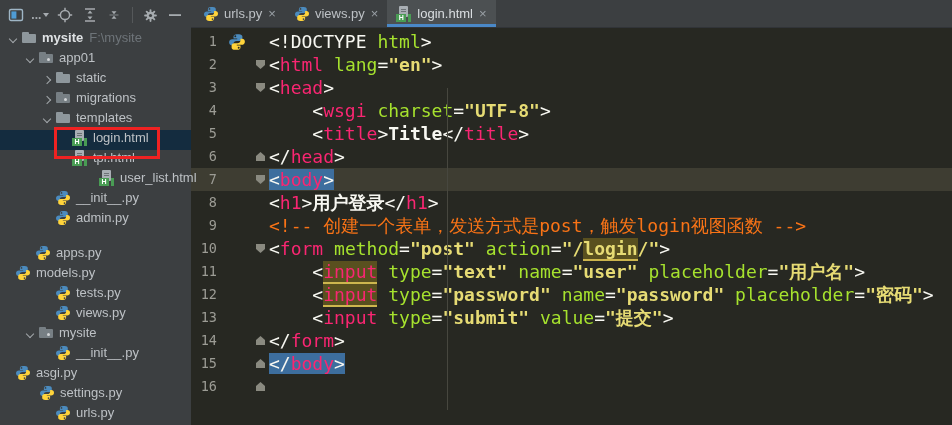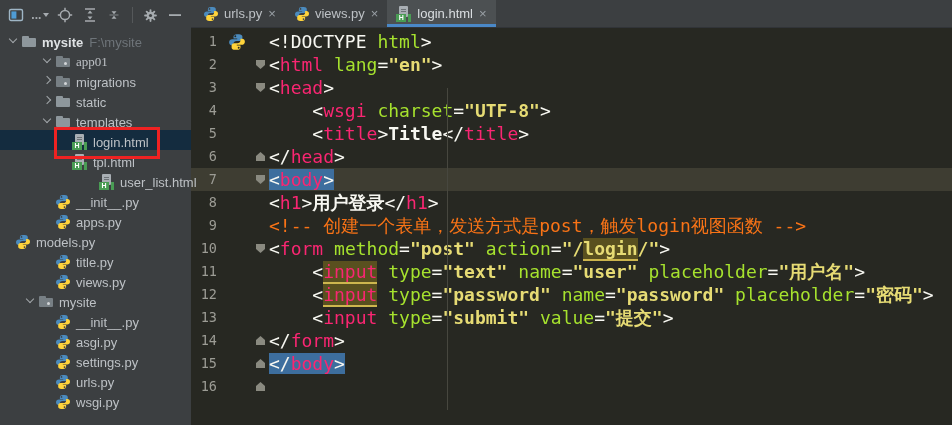--- a/index.html
+++ b/index.html
@@ -8,21 +8,21 @@
   
   .panel{position:absolute;left:0;top:0;width:191px;height:425px;background:#3c3f41;z-index:2}
   .ptoolbar{height:30px;display:flex;align-items:center;padding:0 5px;gap:3px}
   .tbtn{width:23px;height:23px;display:flex;align-items:center;justify-content:center;border-radius:3px;color:#a6abaf}
   .tbtn svg{display:block}
   .more{display:flex;align-items:center;gap:2px;font:bold 12px/1 "Liberation Sans",sans-serif;color:#a6abaf}
   .caret-down{width:0;height:0;border-left:3.5px solid transparent;border-right:3.5px solid transparent;border-top:4px solid #a6abaf}
   .tdivider{width:1px;height:16px;background:#55585a;margin:0 4px}
 
   .tree{font-size:13px;color:#bdc1c5}
-  .trow{height:20px;display:flex;align-items:flex-end;white-space:nowrap;cursor:default}
+  .trow{height:20px;display:flex;align-items:flex-start;white-space:nowrap;cursor:default}
   .trow.selected{background:#142c3f}
   .chev{width:15px;height:20px;position:relative;flex:none}
   .chev.open:before{content:"";position:absolute;left:4px;top:6px;width:5px;height:5px;border-right:1.6px solid #a2a7ab;border-bottom:1.6px solid #a2a7ab;transform:rotate(45deg)}
   .chev.closed:before{content:"";position:absolute;left:4px;top:7px;width:5px;height:5px;border-right:1.6px solid #a2a7ab;border-bottom:1.6px solid #a2a7ab;transform:rotate(-45deg)}
   .lab{margin-left:2px}
   .lab.bold{font-weight:bold;color:#dfe2e4}
   .hint{color:#6e7479;margin-left:6px}
 
   
   .ic{width:16px;height:16px;flex:none;position:relative;display:inline-flex;align-items:center;justify-content:center;margin-right:3px}
@@ -138,38 +138,38 @@
       </span>
     </div>
   </div>
   <div class="tree">
       <div class="trow" style="padding-left: 6px;">
         <span class="chev open"></span>
         <span class="ic ic-folder"></span>
         <span class="lab bold">mysite</span>
         <span class="hint">F:\mysite</span>
       </div>
-      <div class="trow" style="padding-left: 40px; font-family: Liberation Serif, serif;">
+      <div class="trow" style="padding-left: 23px;">
         <span class="chev open"></span>
         <span class="ic ic-folder pkg">
           <i class="dot"></i>
         </span>
         <span class="lab">app01</span>
       </div>
       <div class="trow" style="padding-left: 40px;">
         <span class="chev closed"></span>
+        <span class="ic ic-folder"></span>
+        <span class="lab">static</span>
+      </div>
+      <div class="trow" style="padding-left: 40px;">
+        <span class="chev closed"></span>
         <span class="ic ic-folder pkg">
           <i class="dot"></i>
         </span>
         <span class="lab">migrations</span>
-      </div>
-      <div class="trow" style="padding-left: 40px;">
-        <span class="chev closed"></span>
-        <span class="ic ic-folder"></span>
-        <span class="lab">static</span>
       </div>
       <div class="trow" style="padding-left: 40px;">
         <span class="chev open"></span>
         <span class="ic ic-folder"></span>
         <span class="lab">templates</span>
       </div>
       <div class="trow selected" style="padding-left: 57px;">
         <span class="chev"></span>
         <span class="ic ic-html">
           <i class="doc"></i>
@@ -207,41 +207,51 @@
         <span class="lab">__init__.py</span>
       </div>
       <div class="trow" style="padding-left: 40px;">
         <span class="chev"></span>
         <span class="ic ic-py">
           <svg viewBox="0 0 16 16" width="100%" height="100%">
             <path fill="#4b8bbe" d="M7.9 1.1c-1.9 0-3 .9-3 2.1v1.7h3.3v.6H3.8C2.2 5.5 1 6.6 1 8.3c0 1.6 1 2.7 2.7 2.7h1.2V9.3c0-1.4 1.2-2.3 2.6-2.3h3c1.3 0 2.3-1 2.3-2.2V3.2c0-1.3-1.2-2.1-3-2.1zm-1.4 1a.8.8 0 1 1 0 1.7.8.8 0 0 1 0-1.7z"></path>
             <path fill="#ffd43b" d="M8.1 14.9c1.9 0 3-.9 3-2.1v-1.7H7.8v-.6h4.4c1.6 0 2.8-1.1 2.8-2.8 0-1.6-1-2.7-2.7-2.7h-1.2v1.7c0 1.4-1.2 2.3-2.6 2.3h-3c-1.3 0-2.3 1-2.3 2.2v1.6c0 1.3 1.2 2.1 3 2.1zm1.4-1a.8.8 0 1 1 0-1.7.8.8 0 0 1 0 1.7z"></path>
           </svg>
         </span>
+        <span class="lab">admin.py</span>
+      </div>
+      <div class="trow" style="padding-left: 20px; margin-top: 15px;">
+        <span class="chev"></span>
+        <span class="ic ic-py">
+          <svg viewBox="0 0 16 16" width="100%" height="100%">
+            <path fill="#4b8bbe" d="M7.9 1.1c-1.9 0-3 .9-3 2.1v1.7h3.3v.6H3.8C2.2 5.5 1 6.6 1 8.3c0 1.6 1 2.7 2.7 2.7h1.2V9.3c0-1.4 1.2-2.3 2.6-2.3h3c1.3 0 2.3-1 2.3-2.2V3.2c0-1.3-1.2-2.1-3-2.1zm-1.4 1a.8.8 0 1 1 0 1.7.8.8 0 0 1 0-1.7z"></path>
+            <path fill="#ffd43b" d="M8.1 14.9c1.9 0 3-.9 3-2.1v-1.7H7.8v-.6h4.4c1.6 0 2.8-1.1 2.8-2.8 0-1.6-1-2.7-2.7-2.7h-1.2v1.7c0 1.4-1.2 2.3-2.6 2.3h-3c-1.3 0-2.3 1-2.3 2.2v1.6c0 1.3 1.2 2.1 3 2.1zm1.4-1a.8.8 0 1 1 0-1.7.8.8 0 0 1 0 1.7z"></path>
+          </svg>
+        </span>
         <span class="lab">apps.py</span>
       </div>
       <div class="trow" style="">
         <span class="chev"></span>
         <span class="ic ic-py">
           <svg viewBox="0 0 16 16" width="100%" height="100%">
             <path fill="#4b8bbe" d="M7.9 1.1c-1.9 0-3 .9-3 2.1v1.7h3.3v.6H3.8C2.2 5.5 1 6.6 1 8.3c0 1.6 1 2.7 2.7 2.7h1.2V9.3c0-1.4 1.2-2.3 2.6-2.3h3c1.3 0 2.3-1 2.3-2.2V3.2c0-1.3-1.2-2.1-3-2.1zm-1.4 1a.8.8 0 1 1 0 1.7.8.8 0 0 1 0-1.7z"></path>
             <path fill="#ffd43b" d="M8.1 14.9c1.9 0 3-.9 3-2.1v-1.7H7.8v-.6h4.4c1.6 0 2.8-1.1 2.8-2.8 0-1.6-1-2.7-2.7-2.7h-1.2v1.7c0 1.4-1.2 2.3-2.6 2.3h-3c-1.3 0-2.3 1-2.3 2.2v1.6c0 1.3 1.2 2.1 3 2.1zm1.4-1a.8.8 0 1 1 0-1.7.8.8 0 0 1 0 1.7z"></path>
           </svg>
         </span>
         <span class="lab">models.py</span>
       </div>
       <div class="trow" style="padding-left: 40px;">
         <span class="chev"></span>
         <span class="ic ic-py">
           <svg viewBox="0 0 16 16" width="100%" height="100%">
             <path fill="#4b8bbe" d="M7.9 1.1c-1.9 0-3 .9-3 2.1v1.7h3.3v.6H3.8C2.2 5.5 1 6.6 1 8.3c0 1.6 1 2.7 2.7 2.7h1.2V9.3c0-1.4 1.2-2.3 2.6-2.3h3c1.3 0 2.3-1 2.3-2.2V3.2c0-1.3-1.2-2.1-3-2.1zm-1.4 1a.8.8 0 1 1 0 1.7.8.8 0 0 1 0-1.7z"></path>
             <path fill="#ffd43b" d="M8.1 14.9c1.9 0 3-.9 3-2.1v-1.7H7.8v-.6h4.4c1.6 0 2.8-1.1 2.8-2.8 0-1.6-1-2.7-2.7-2.7h-1.2v1.7c0 1.4-1.2 2.3-2.6 2.3h-3c-1.3 0-2.3 1-2.3 2.2v1.6c0 1.3 1.2 2.1 3 2.1zm1.4-1a.8.8 0 1 1 0-1.7.8.8 0 0 1 0 1.7z"></path>
           </svg>
         </span>
-        <span class="lab">title.py</span>
+        <span class="lab">tests.py</span>
       </div>
       <div class="trow" style="padding-left: 40px;">
         <span class="chev"></span>
         <span class="ic ic-py">
           <svg viewBox="0 0 16 16" width="100%" height="100%">
             <path fill="#4b8bbe" d="M7.9 1.1c-1.9 0-3 .9-3 2.1v1.7h3.3v.6H3.8C2.2 5.5 1 6.6 1 8.3c0 1.6 1 2.7 2.7 2.7h1.2V9.3c0-1.4 1.2-2.3 2.6-2.3h3c1.3 0 2.3-1 2.3-2.2V3.2c0-1.3-1.2-2.1-3-2.1zm-1.4 1a.8.8 0 1 1 0 1.7.8.8 0 0 1 0-1.7z"></path>
             <path fill="#ffd43b" d="M8.1 14.9c1.9 0 3-.9 3-2.1v-1.7H7.8v-.6h4.4c1.6 0 2.8-1.1 2.8-2.8 0-1.6-1-2.7-2.7-2.7h-1.2v1.7c0 1.4-1.2 2.3-2.6 2.3h-3c-1.3 0-2.3 1-2.3 2.2v1.6c0 1.3 1.2 2.1 3 2.1zm1.4-1a.8.8 0 1 1 0-1.7.8.8 0 0 1 0 1.7z"></path>
           </svg>
         </span>
         <span class="lab">views.py</span>
@@ -256,31 +266,31 @@
       <div class="trow" style="padding-left: 40px;">
         <span class="chev"></span>
         <span class="ic ic-py">
           <svg viewBox="0 0 16 16" width="100%" height="100%">
             <path fill="#4b8bbe" d="M7.9 1.1c-1.9 0-3 .9-3 2.1v1.7h3.3v.6H3.8C2.2 5.5 1 6.6 1 8.3c0 1.6 1 2.7 2.7 2.7h1.2V9.3c0-1.4 1.2-2.3 2.6-2.3h3c1.3 0 2.3-1 2.3-2.2V3.2c0-1.3-1.2-2.1-3-2.1zm-1.4 1a.8.8 0 1 1 0 1.7.8.8 0 0 1 0-1.7z"></path>
             <path fill="#ffd43b" d="M8.1 14.9c1.9 0 3-.9 3-2.1v-1.7H7.8v-.6h4.4c1.6 0 2.8-1.1 2.8-2.8 0-1.6-1-2.7-2.7-2.7h-1.2v1.7c0 1.4-1.2 2.3-2.6 2.3h-3c-1.3 0-2.3 1-2.3 2.2v1.6c0 1.3 1.2 2.1 3 2.1zm1.4-1a.8.8 0 1 1 0-1.7.8.8 0 0 1 0 1.7z"></path>
           </svg>
         </span>
         <span class="lab">__init__.py</span>
       </div>
-      <div class="trow" style="padding-left: 40px;">
+      <div class="trow" style="">
         <span class="chev"></span>
         <span class="ic ic-py">
           <svg viewBox="0 0 16 16" width="100%" height="100%">
             <path fill="#4b8bbe" d="M7.9 1.1c-1.9 0-3 .9-3 2.1v1.7h3.3v.6H3.8C2.2 5.5 1 6.6 1 8.3c0 1.6 1 2.7 2.7 2.7h1.2V9.3c0-1.4 1.2-2.3 2.6-2.3h3c1.3 0 2.3-1 2.3-2.2V3.2c0-1.3-1.2-2.1-3-2.1zm-1.4 1a.8.8 0 1 1 0 1.7.8.8 0 0 1 0-1.7z"></path>
             <path fill="#ffd43b" d="M8.1 14.9c1.9 0 3-.9 3-2.1v-1.7H7.8v-.6h4.4c1.6 0 2.8-1.1 2.8-2.8 0-1.6-1-2.7-2.7-2.7h-1.2v1.7c0 1.4-1.2 2.3-2.6 2.3h-3c-1.3 0-2.3 1-2.3 2.2v1.6c0 1.3 1.2 2.1 3 2.1zm1.4-1a.8.8 0 1 1 0-1.7.8.8 0 0 1 0 1.7z"></path>
           </svg>
         </span>
         <span class="lab">asgi.py</span>
       </div>
-      <div class="trow" style="padding-left: 40px;">
+      <div class="trow" style="padding-left: 24px;">
         <span class="chev"></span>
         <span class="ic ic-py">
           <svg viewBox="0 0 16 16" width="100%" height="100%">
             <path fill="#4b8bbe" d="M7.9 1.1c-1.9 0-3 .9-3 2.1v1.7h3.3v.6H3.8C2.2 5.5 1 6.6 1 8.3c0 1.6 1 2.7 2.7 2.7h1.2V9.3c0-1.4 1.2-2.3 2.6-2.3h3c1.3 0 2.3-1 2.3-2.2V3.2c0-1.3-1.2-2.1-3-2.1zm-1.4 1a.8.8 0 1 1 0 1.7.8.8 0 0 1 0-1.7z"></path>
             <path fill="#ffd43b" d="M8.1 14.9c1.9 0 3-.9 3-2.1v-1.7H7.8v-.6h4.4c1.6 0 2.8-1.1 2.8-2.8 0-1.6-1-2.7-2.7-2.7h-1.2v1.7c0 1.4-1.2 2.3-2.6 2.3h-3c-1.3 0-2.3 1-2.3 2.2v1.6c0 1.3 1.2 2.1 3 2.1zm1.4-1a.8.8 0 1 1 0-1.7.8.8 0 0 1 0 1.7z"></path>
           </svg>
         </span>
         <span class="lab">settings.py</span>
       </div>
       <div class="trow" style="padding-left: 40px;">

